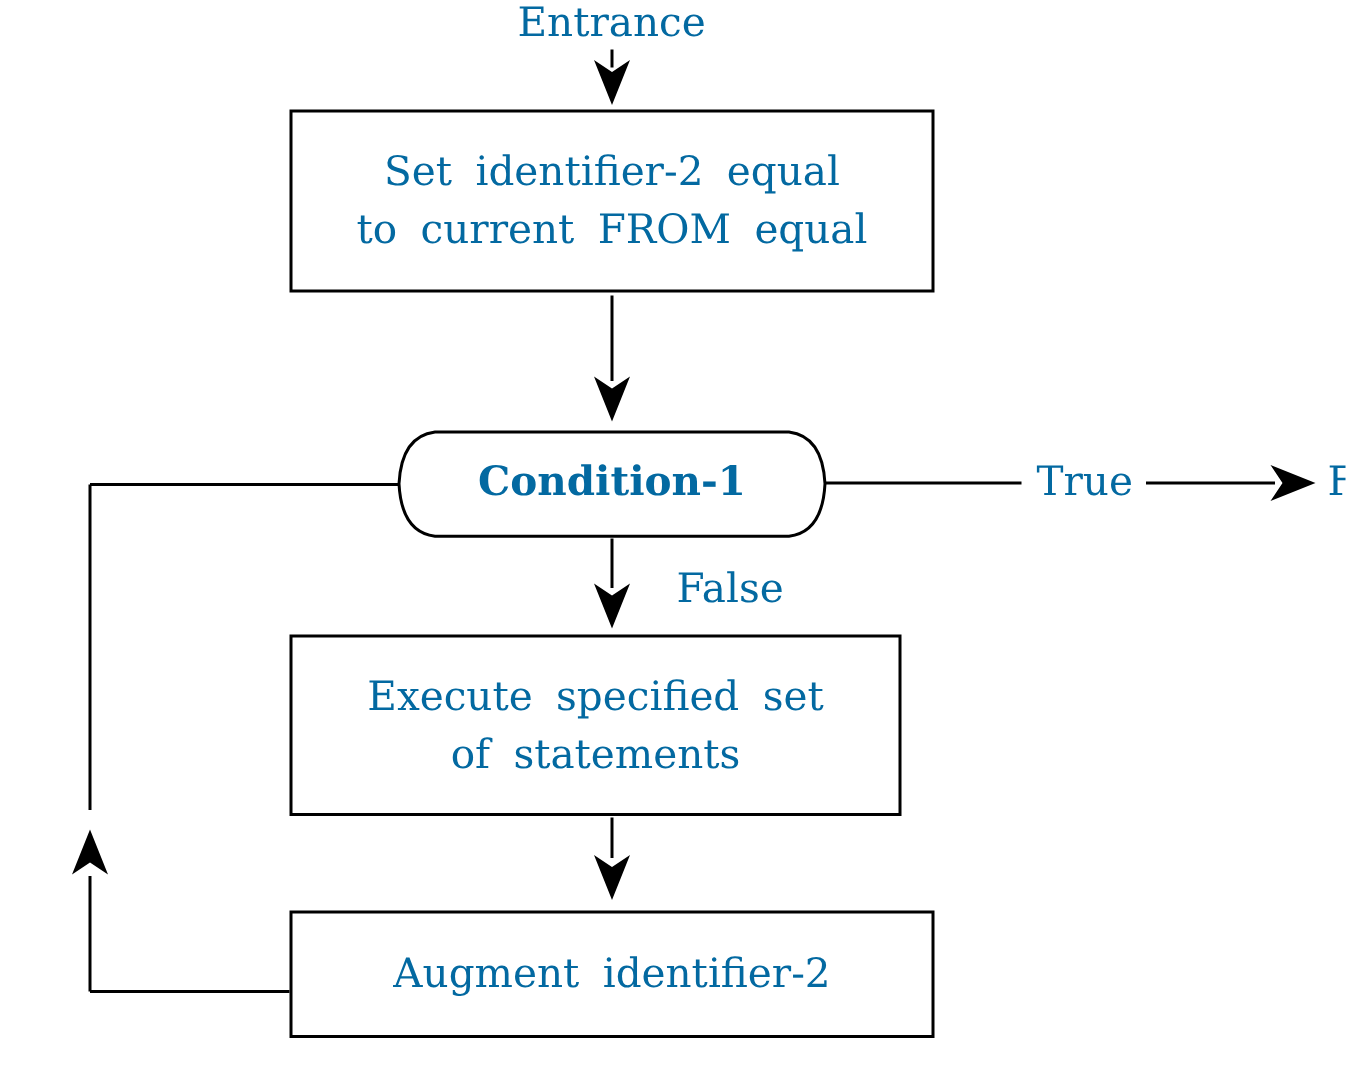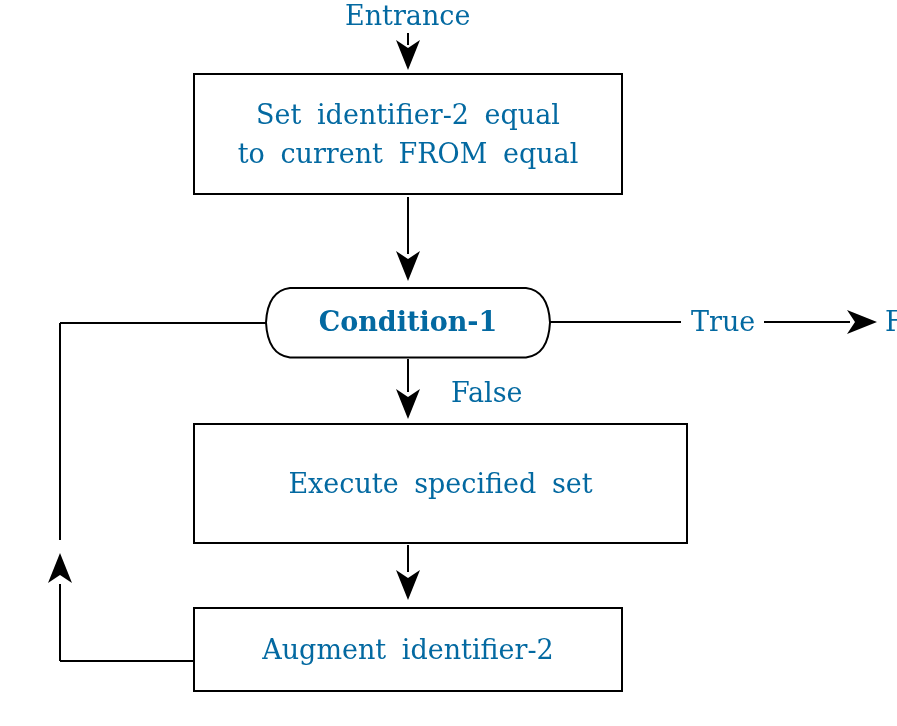--- a/index.html
+++ b/index.html
@@ -106,21 +106,22 @@
   </div>
 
   <div class="decision-label" style="left:218px; top:288px; width:284px; height:68px;font-weight:bold;">Condition-1</div>
 
   <div class="flow-label" style="left:643px; top:306px;">True</div>
 
   <div class="flow-label" style="left:837px; top:306px;">False</div>
 
   <div class="flow-label" style="left:403px; top:377px;">False</div>
 
-  <div class="process-box" style="left:145px; top:423px; width:495px; height:121px;justify-content:center;">
+  <div class="process-box" style="left:145px; top:423px; width:408px; height:121px;justify-content:center;">
     <div>Execute specified set</div>
+    <div>of statements</div>
   </div>
 
   <div class="process-box" style="left:145px; top:607px; width:430px; height:85px;">
     <div>Augment identifier-2</div>
   </div>
 
 </div>
 
 </body></html>

